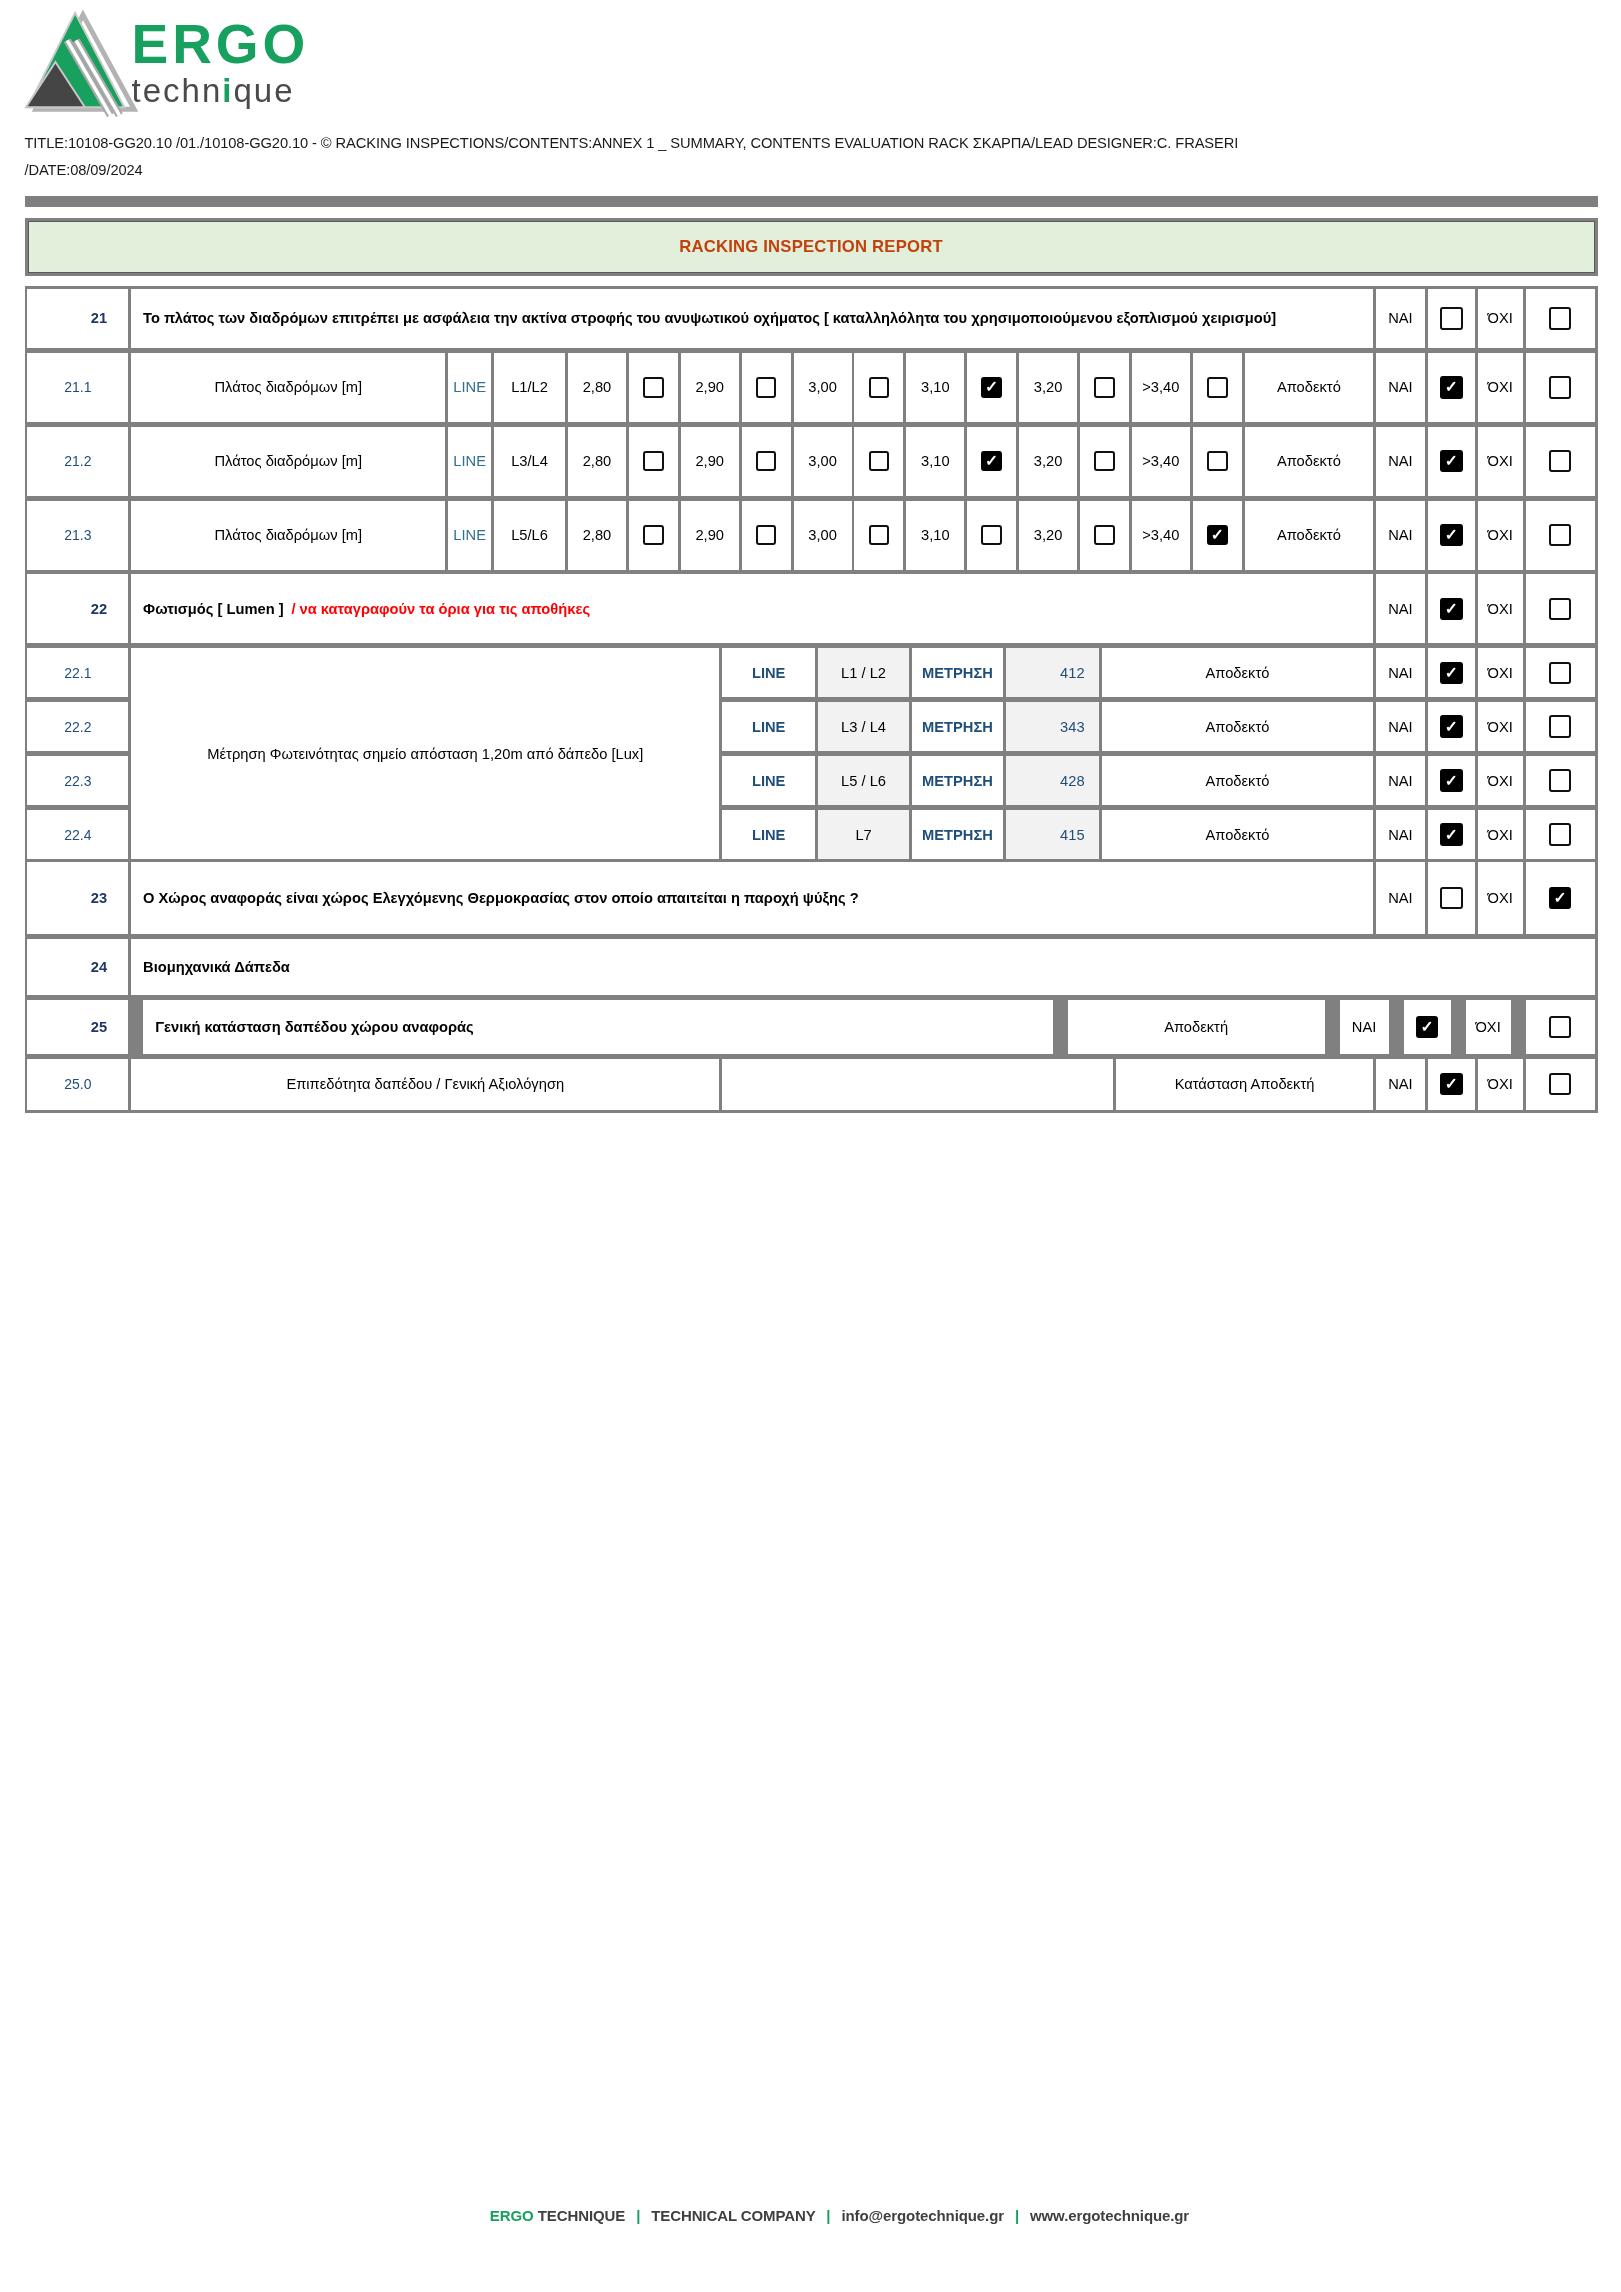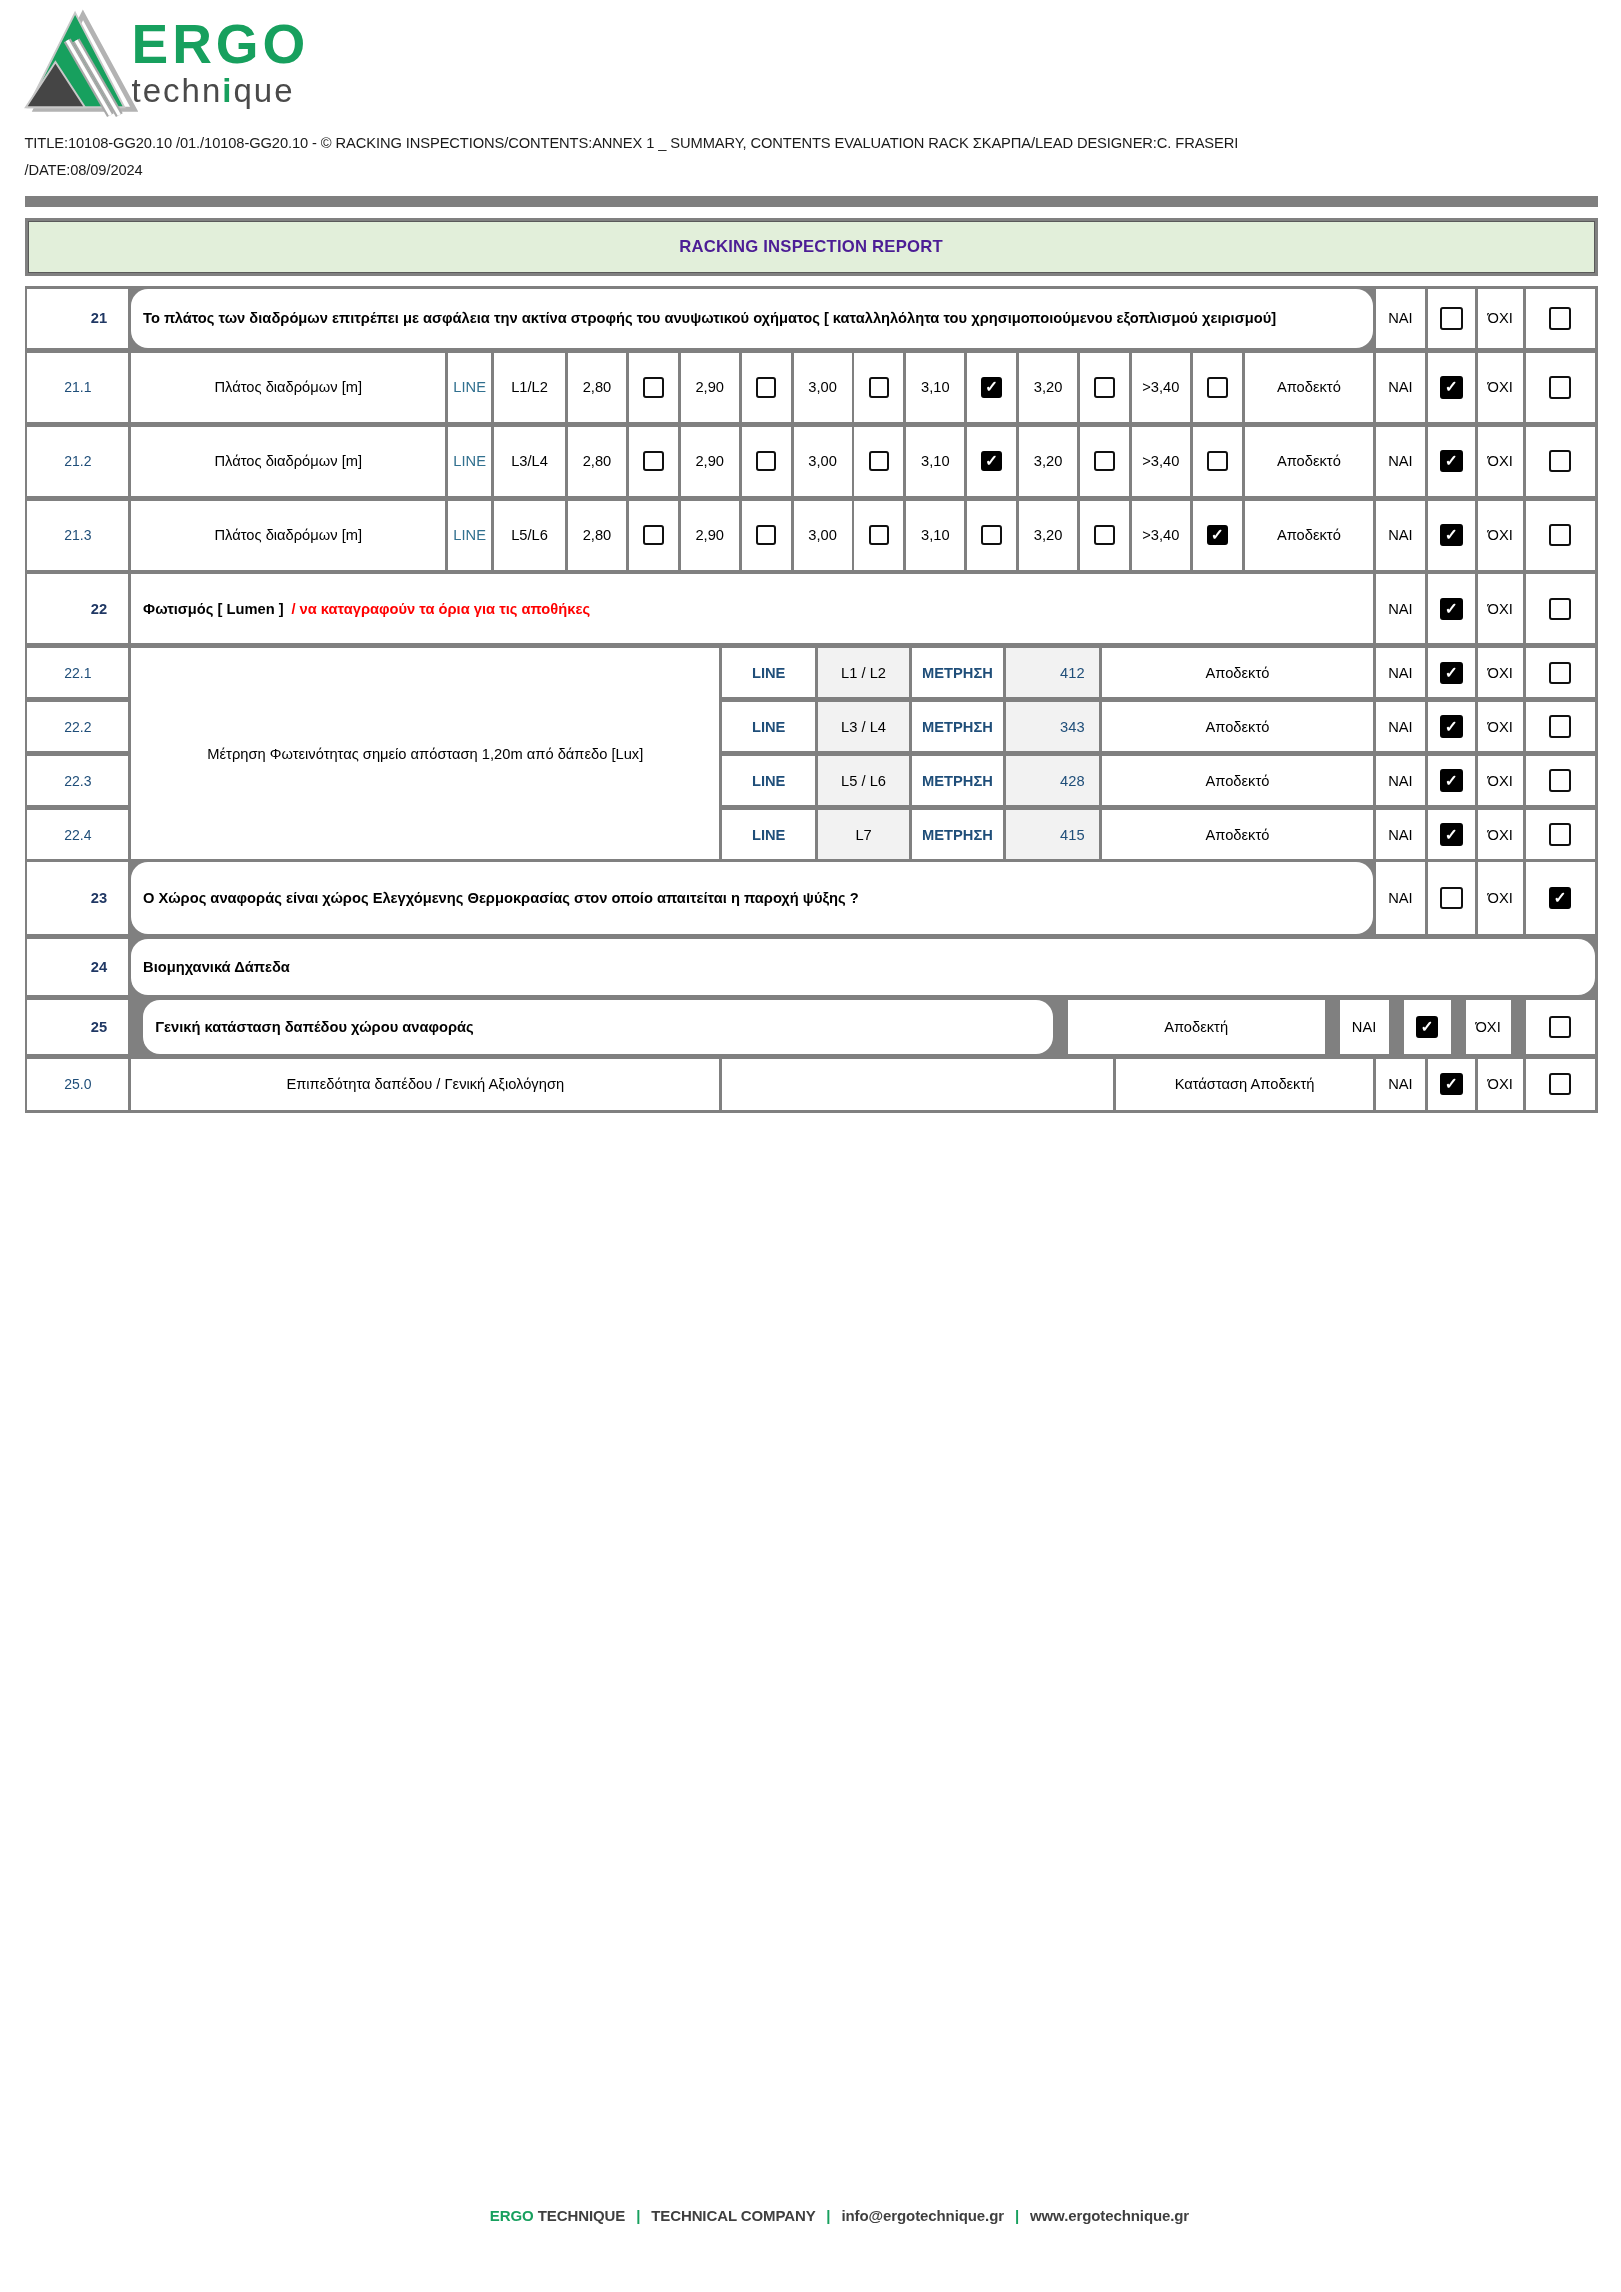--- a/index.html
+++ b/index.html
@@ -28,40 +28,40 @@
     font-size:14.7px; color:#1a1a1a; line-height:27.4px; letter-spacing:-0.1px; }
 
   .top-bar { position:absolute; left:24.5px; top:196px; width:1573px; height:10.8px; background:#7F7F7F; }
 
   .report-header {
     position:absolute; left:24.5px; top:218px; width:1573px; height:58px;
     background:#E2EFDA; border:3.9px solid #808080;
     box-shadow: inset 0 0 0 1px #5a5a5a;
     display:flex; align-items:center; justify-content:center;
   }
-  .report-header .title { font-size:16.7px; font-weight:bold; color:#4c1d95; letter-spacing:0.2px; }
+  .report-header .title { font-size:16.7px; font-weight:bold; color:#c2410c; letter-spacing:0.2px; }
 
   
   .insp-table {
     position:absolute; left:24.5px; top:286px; width:1573px;
     background:#808080; padding:2.9px;
   }
   .t-row { display:flex; gap:2.9px; margin-bottom:4.9px; }
   .t-row:last-child { margin-bottom:0; }
 
   .cell { background:#fff; display:flex; align-items:center; justify-content:center;
           font-size:14.7px; color:#000; }
   .tl { justify-content:flex-start; padding:0 11.8px; text-align:left; }
 
   .c-num  { width:101px; flex:none; }
   .num-main { font-weight:bold; color:#203864; font-size:14.7px;padding-left:42px; }
   .num-sub  { color:#1F4E79; font-size:14px; }
 
   .c-flex { flex:1; }
-  .bold { font-weight:bold;border-radius:17px; }
+  .bold { font-weight:bold; }
   .red  { color:#FF0000; font-weight:bold; }
 
   .c-yn   { width:49px; flex:none; }
   .c-cbyn { width:47px; flex:none; }
   .c-yn2  { width:45px; flex:none; }
   .c-cbyn2{ width:69px; flex:none; }
 
   
   .c-sublabel { width:314px; flex:none; }
   .c-line  { width:43px; flex:none; color:#31708F; }

